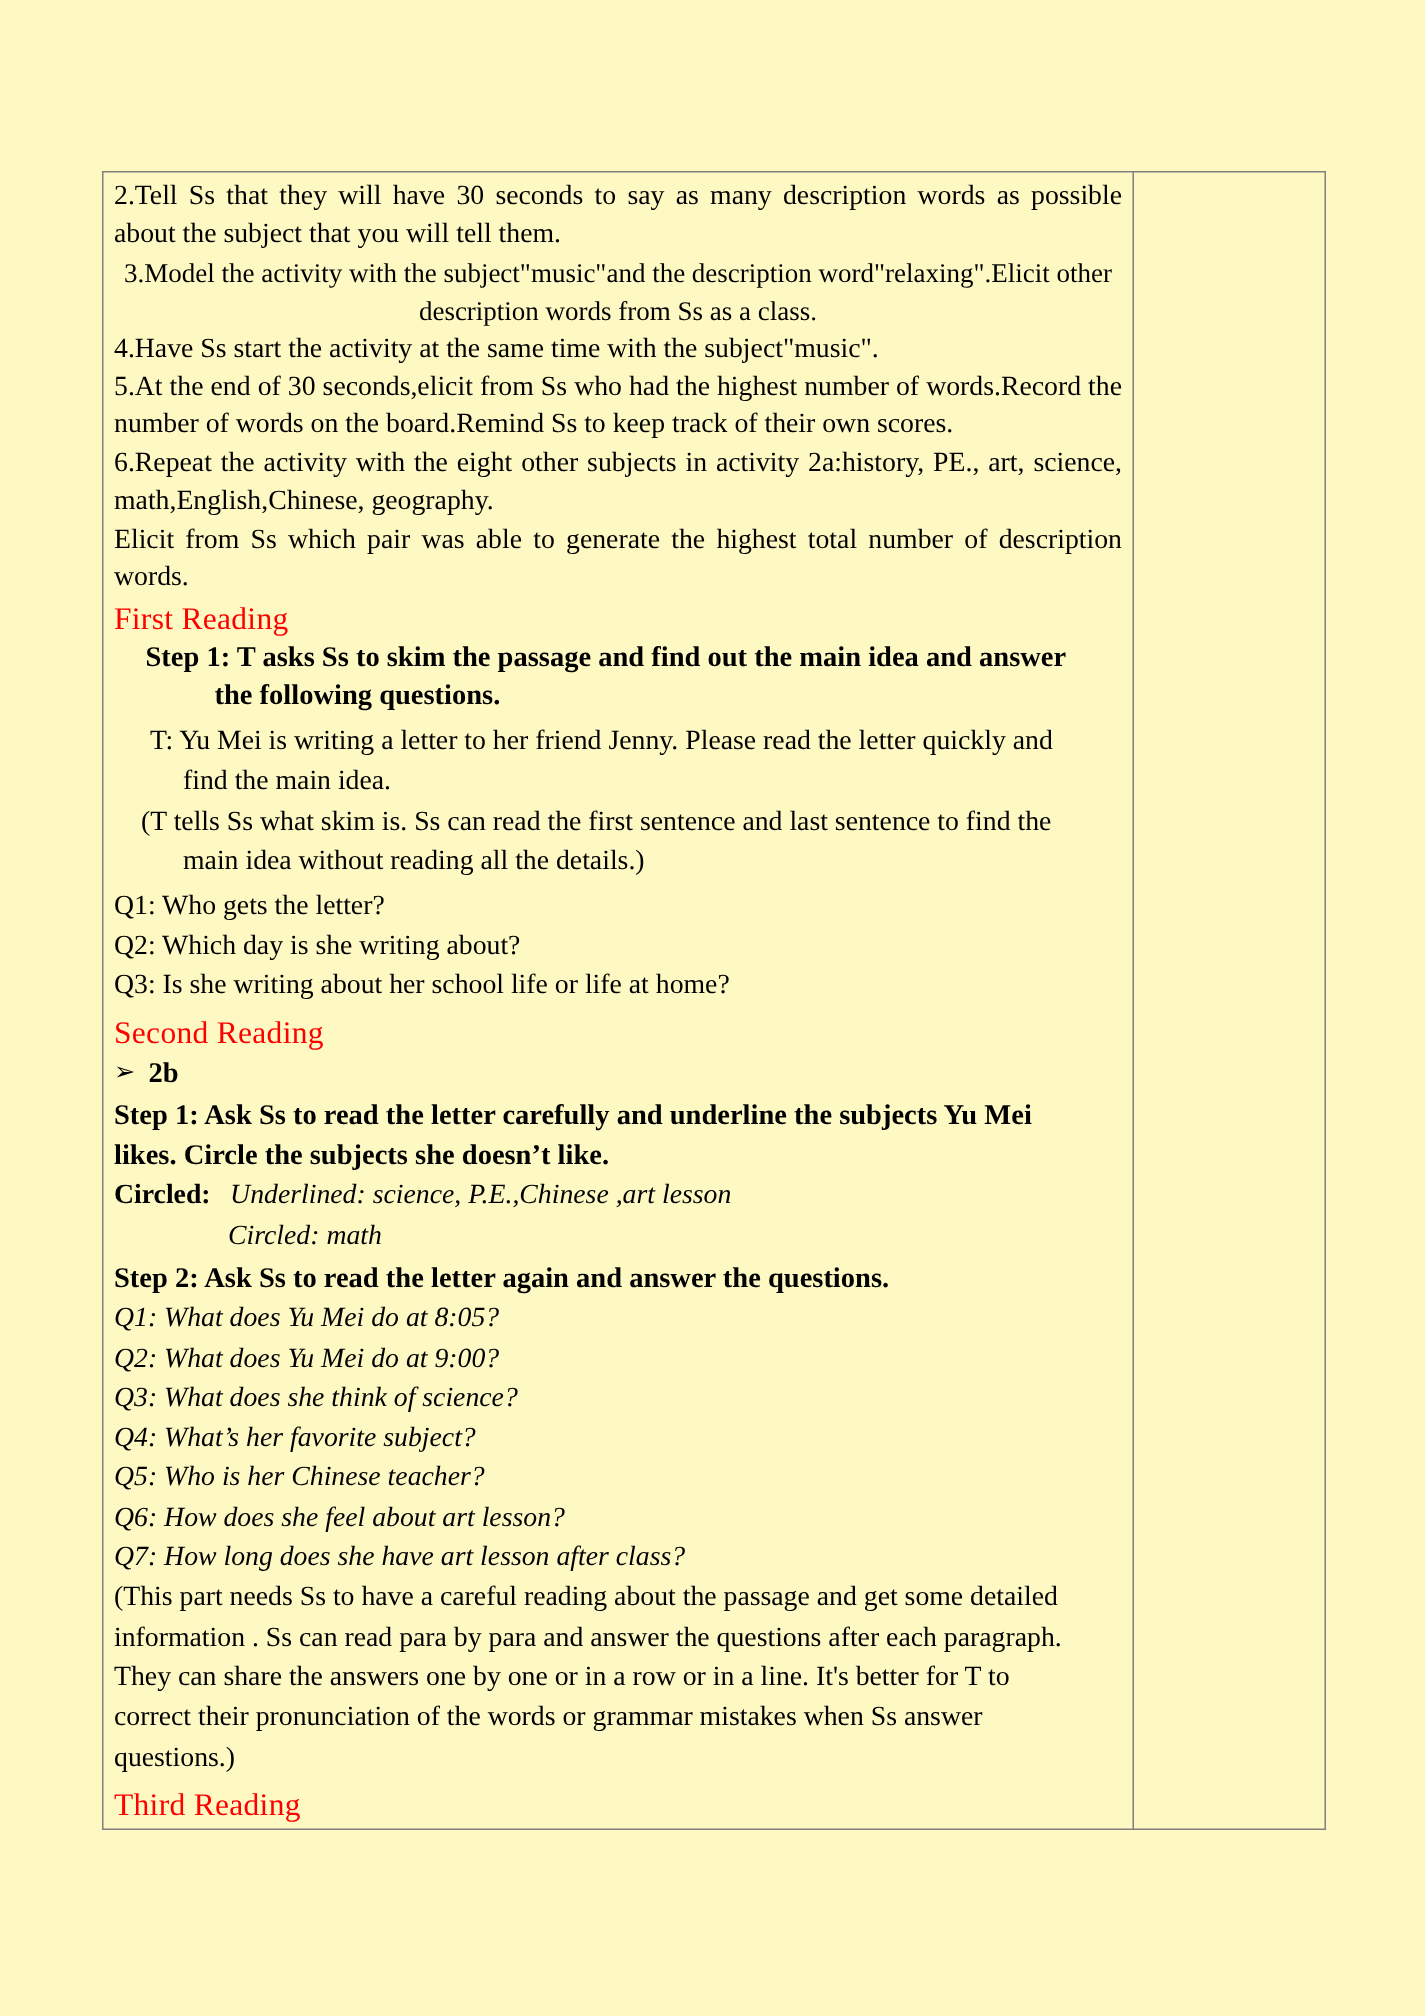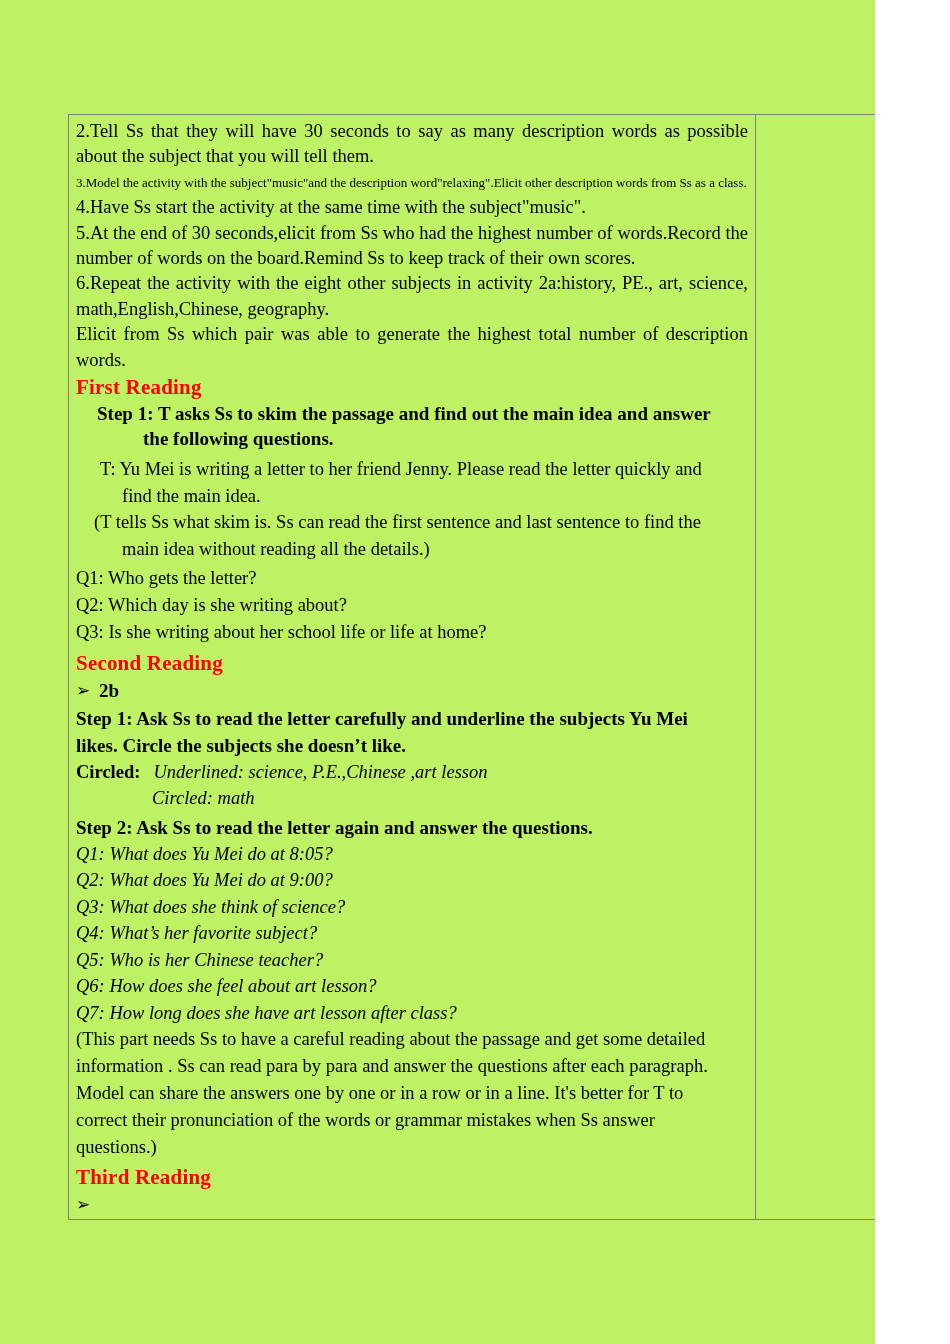--- a/index.html
+++ b/index.html
@@ -2,23 +2,23 @@
 <html><head>
 <meta charset="utf-8">
 <style>
   html, body {
     margin: 0;
     padding: 0;
     background: #ffffff;
   }
   .page {
     position: relative;
-    width: 875px;
+    width: 950px;
     height: 1344px;
-    background: #bef264;
+    background: #fef9c3;
     font-family: "Liberation Serif", "DejaVu Serif", serif;
     overflow: hidden;
   }
   .doc-table {
     position: absolute;
     left: 68px;
     top: 114px;
     width: 813px;
     border-collapse: collapse;
     table-layout: fixed;
@@ -43,23 +43,23 @@
   .p-just {
     margin: 0;
     font-size: 18.5px;
     line-height: 25.4px;
     text-align: justify;
     text-justify: inter-word;
     color: #000000;
   }
   .p-left {
     margin: 0;
-    font-size: 13px;
+    font-size: 18px;
     line-height: 25.4px;
-    text-align: left;
+    text-align: center;
     color: #000000;
   }
   .p-loose {
     margin: 0;
     font-size: 18.5px;
     line-height: 26.6px;
     text-align: left;
     color: #000000;
   }
   .p-wide {
@@ -67,21 +67,21 @@
     font-size: 18.5px;
     line-height: 26.8px;
     text-align: left;
     color: #000000;
   }
 
   .heading-red {
     margin: 0;
     font-size: 21px;
     line-height: 28px;
-    font-weight: bold;
+    font-weight: normal;
     color: #FF0000;
     letter-spacing: 0.2px;
   }
   .step-bold {
     margin: 0;
     font-size: 19px;
     line-height: 25px;
     font-weight: bold;
     color: #000000;
   }
@@ -173,21 +173,21 @@
           <p class="q-italic">Q1: What does Yu Mei do at 8:05?</p>
           <p class="q-italic">Q2: What does Yu Mei do at 9:00?</p>
           <p class="q-italic">Q3: What does she think of science?</p>
           <p class="q-italic">Q4: What’s her favorite subject?</p>
           <p class="q-italic">Q5: Who is her Chinese teacher?</p>
           <p class="q-italic">Q6: How does she feel about art lesson?</p>
           <p class="q-italic">Q7: How long does she have art lesson after class?</p>
 
           <p class="p-wide">(This part needs Ss to have a careful reading about the passage and get  some  detailed</p>
           <p class="p-wide">information . Ss can read para by para  and answer the questions after each paragraph.</p>
-          <p class="p-wide">Model can share the answers one by one or in a row or in a line. It's better for T to</p>
+          <p class="p-wide">They can share the answers one by one or in a row or in a line. It's better for T to</p>
           <p class="p-wide">correct their pronunciation of the words or grammar mistakes when Ss answer</p>
           <p class="p-wide">questions.)</p>
 
           <div class="spacer-3"></div>
           <p class="heading-red">Third Reading</p>
           <p class="bullet-row"><span class="arrow-glyph">➢</span></p>
 
         </div>
       </td>
 

